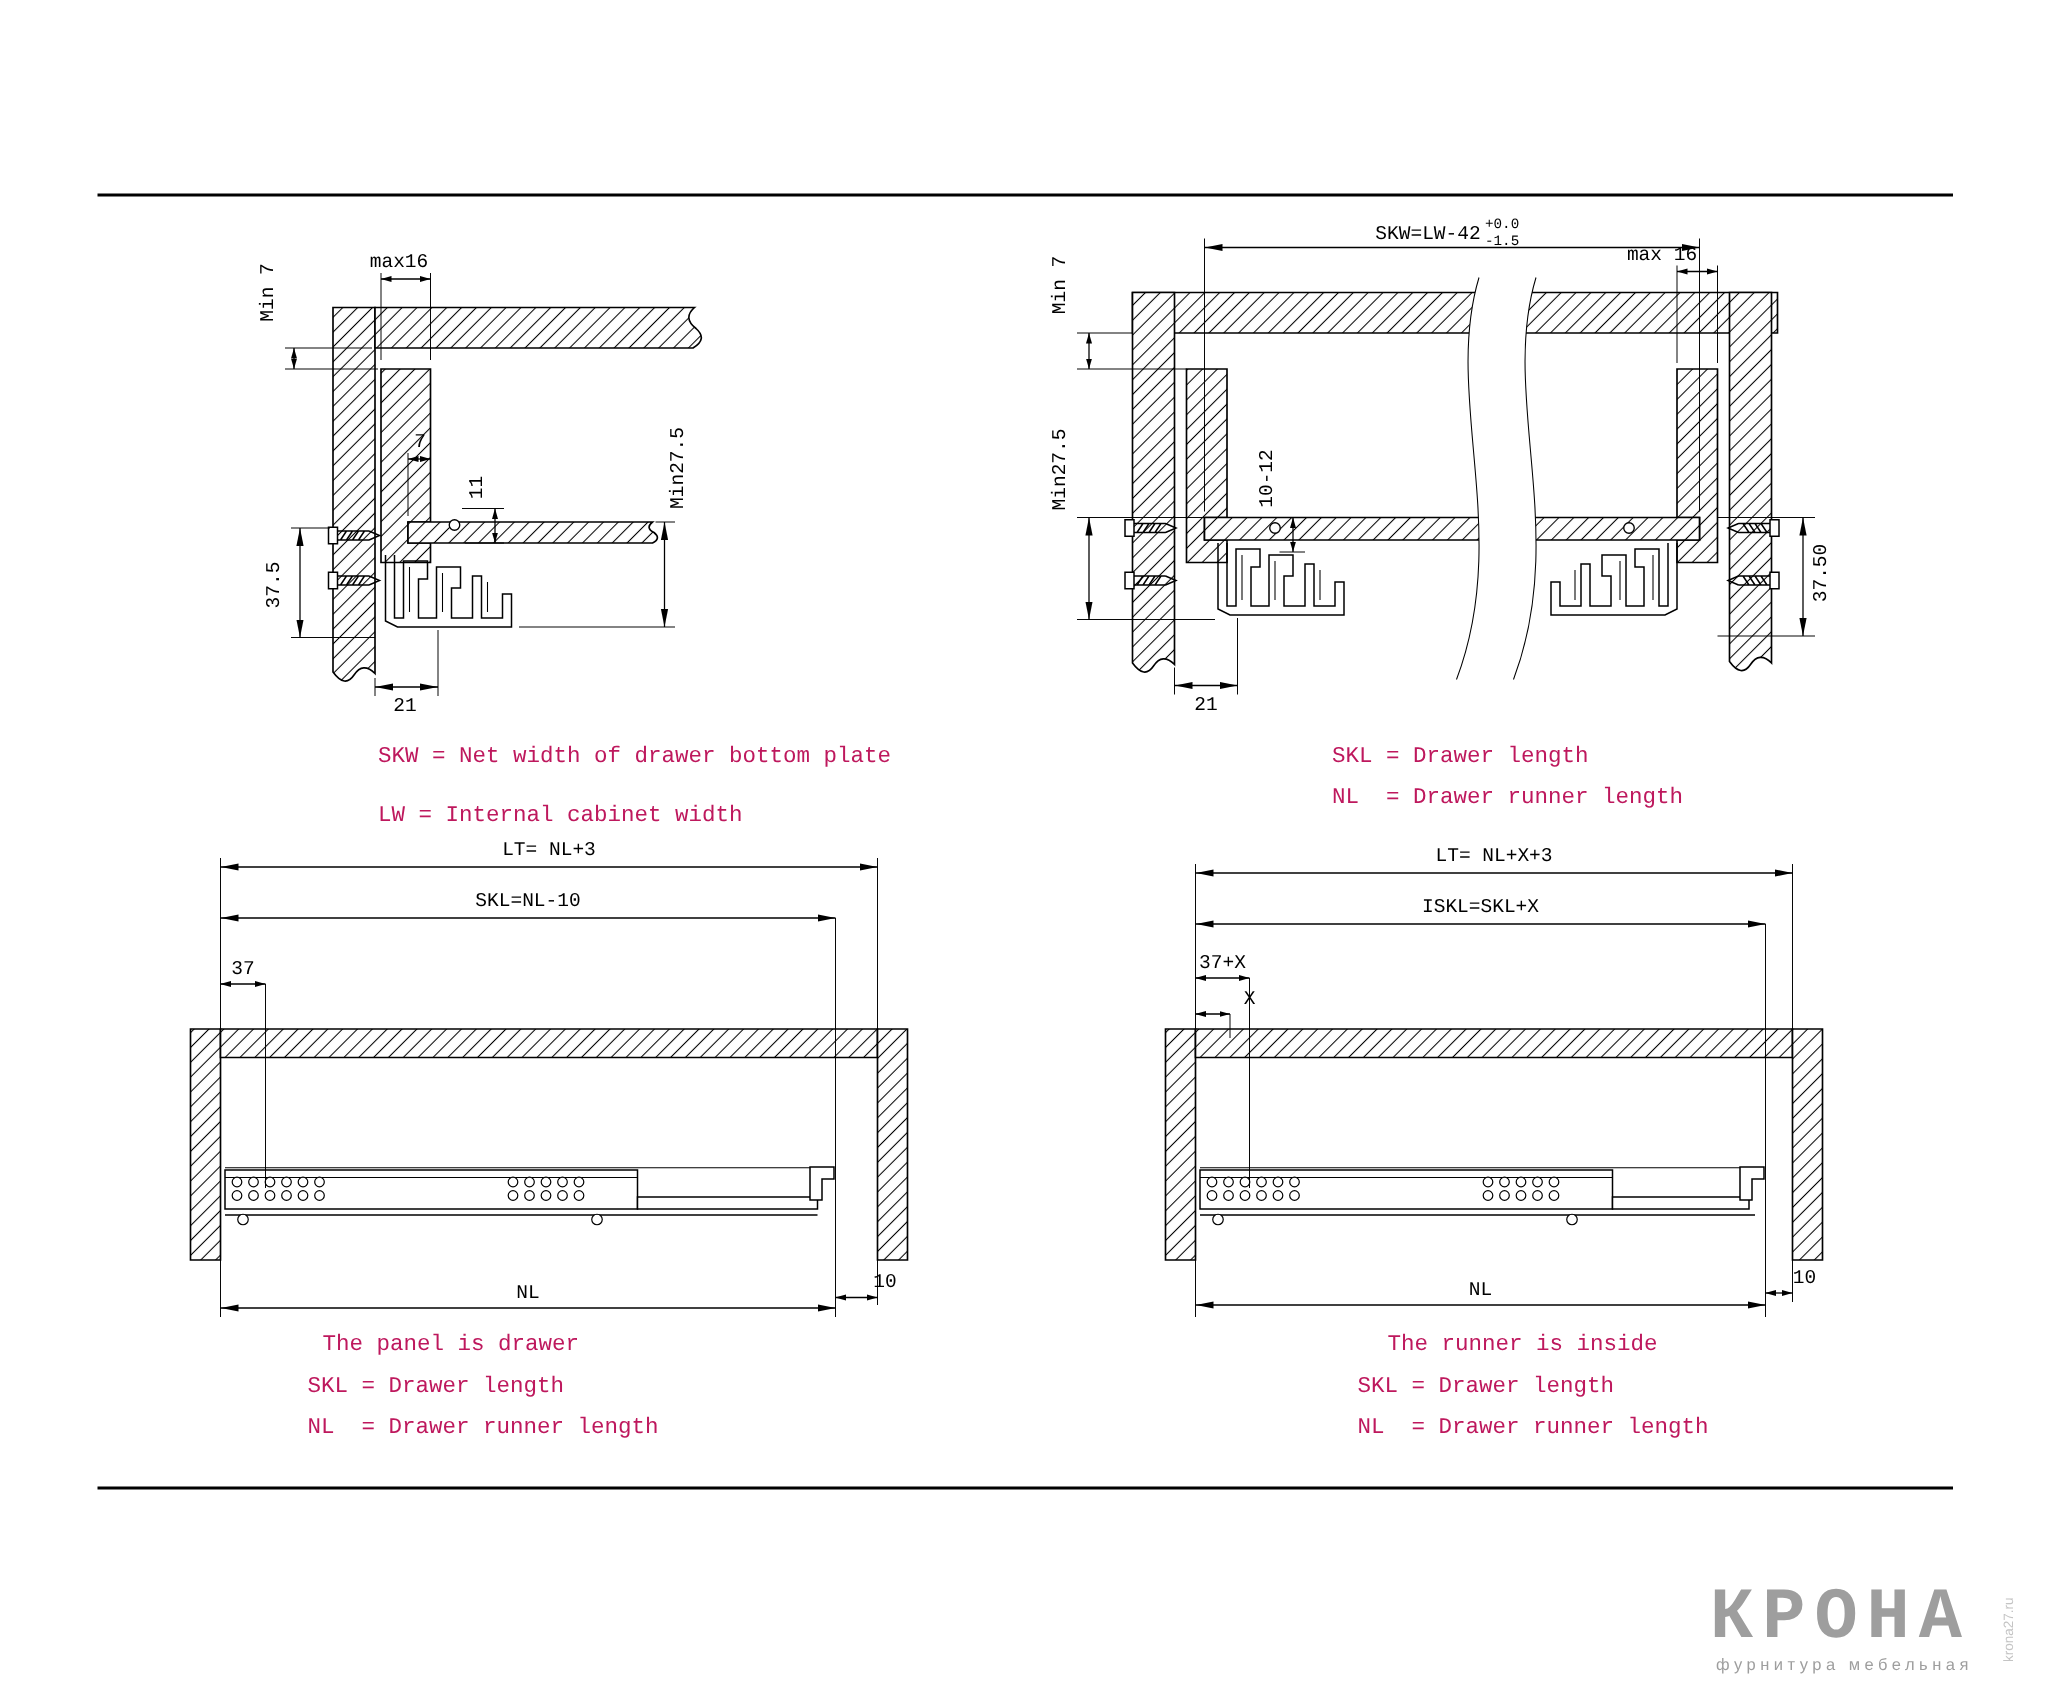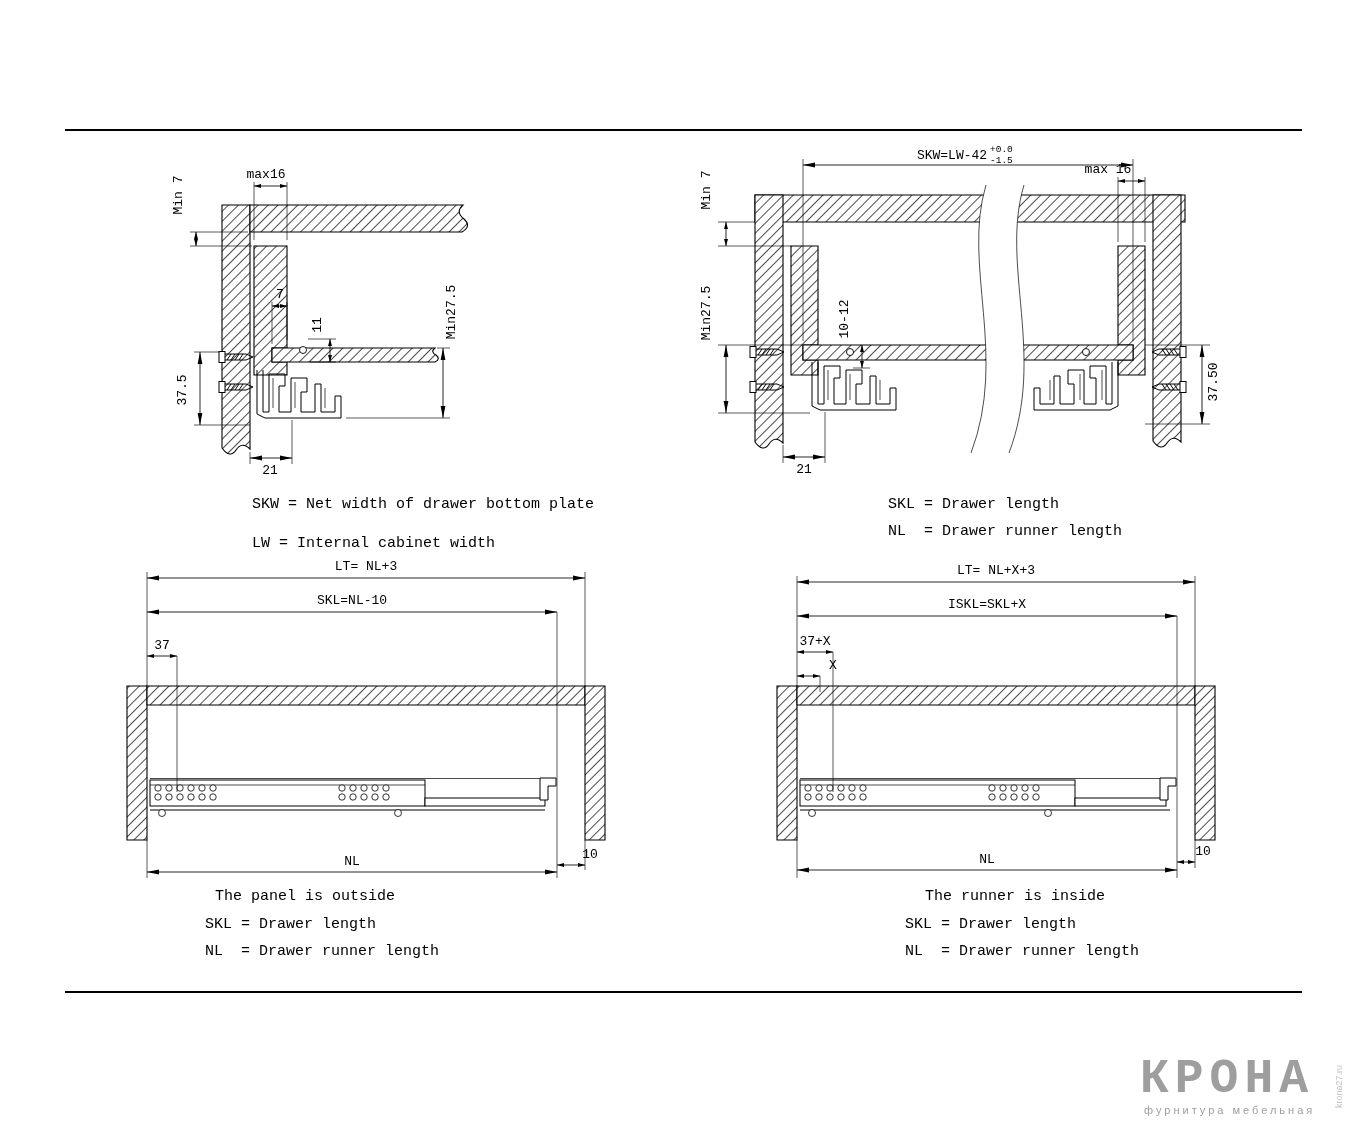--- a/index.html
+++ b/index.html
@@ -14,21 +14,21 @@
 
   .drw { position:absolute; }
   .drw text { font-family:"Liberation Mono", monospace; font-size:13px; fill:#000; }
   .drw text.small { font-size:9.5px; }
   .drw .ext  { stroke:#000; stroke-width:0.65; fill:none; }
   .drw .dl   { stroke:#000; stroke-width:0.85; fill:none; }
   .drw .thin { stroke:#000; stroke-width:0.7;  fill:none; }
 
   .cap {
     position:absolute; font-family:"Liberation Mono", monospace;
-    font-size:15px; color:#000000; white-space:pre; line-height:1.0;
+    font-size:15px; color:#be185d; white-space:pre; line-height:1.0;
   }
   .logo-brand {
     position:absolute; left:1140px; top:1052px; width:200px;
     font-family:Liberation Mono, monospace; font-weight:bold;
     font-size:48px; letter-spacing:6px; color:#9e9e9e;
   }
   .logo-tagline {
     position:absolute; left:1144px; top:1104px;
     font-family:"Liberation Sans", sans-serif;
     font-size:11px; letter-spacing:3px; color:#9e9e9e; white-space:pre;
@@ -376,21 +376,21 @@
       <line class="dl" x1="417" y1="310" x2="435" y2="310" marker-start="url(#as4)" marker-end="url(#as4)"></line>
       <text x="443" y="303" text-anchor="middle">10</text>
     </g>
   </svg>
 
   <div class="cap" style="left:252px;top:497px">SKW = Net width of drawer bottom plate</div>
   <div class="cap" style="left:252px;top:536px">LW = Internal cabinet width</div>
   <div class="cap" style="left:888px;top:497px">SKL = Drawer length</div>
   <div class="cap" style="left:888px;top:524px">NL  = Drawer runner length</div>
 
-  <div class="cap" style="left:215px;top:889px">The panel is outside</div>
+  <div class="cap" style="left:215px;top:889px">The panel is drawer</div>
   <div class="cap" style="left:205px;top:917px">SKL = Drawer length</div>
   <div class="cap" style="left:205px;top:944px">NL  = Drawer runner length</div>
 
   <div class="cap" style="left:925px;top:889px">The runner is inside</div>
   <div class="cap" style="left:905px;top:917px">SKL = Drawer length</div>
   <div class="cap" style="left:905px;top:944px">NL  = Drawer runner length</div>
 
   <div class="logo-brand">КРОНА</div>
   <div class="logo-tagline">фурнитура мебельная</div>
   <div class="logo-watermark">krona27.ru</div>

